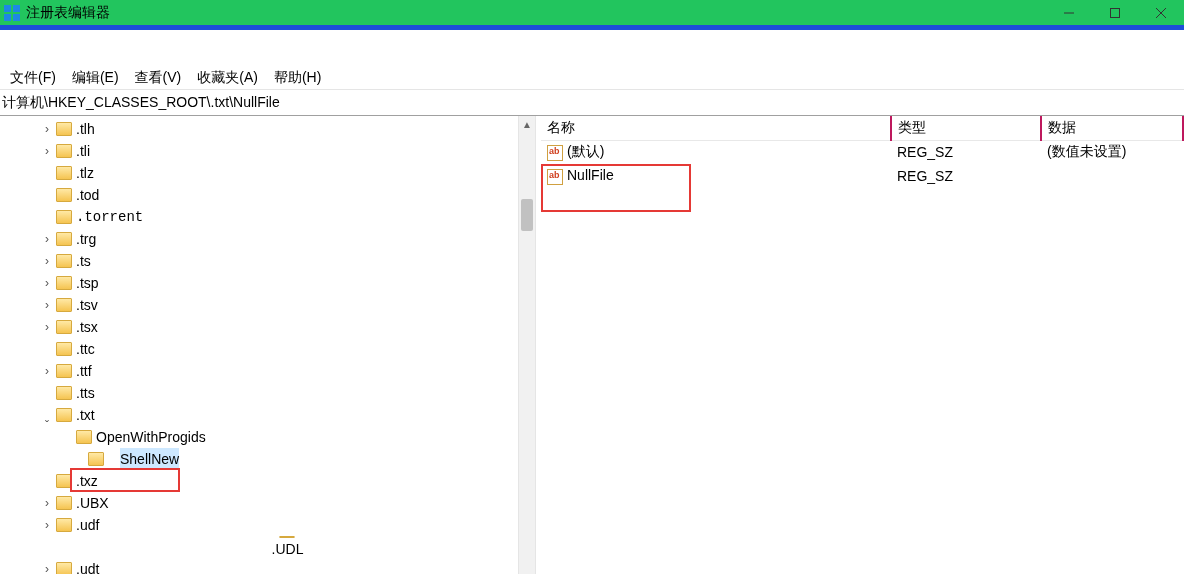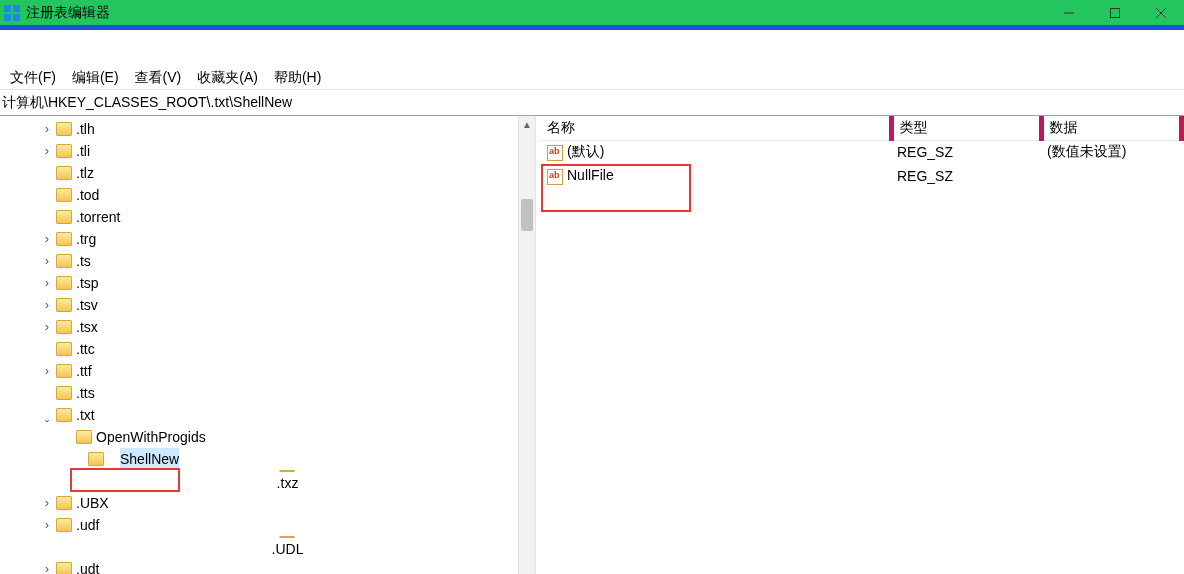--- a/index.html
+++ b/index.html
@@ -88,21 +88,21 @@
     position:absolute; left:2px; right:2px; top:66px; height:32px;
     background:#c1c1c1; border-radius:2px;
   }
   
   .splitter { width:6px; background:#fff; border-left:1px solid #e5e5e5; cursor:col-resize; }
   
   .list-pane { flex:1; position:relative; overflow:hidden; }
   .list-table { width:100%; border-collapse:collapse; table-layout:fixed; }
   .list-table th {
     text-align:left; font-weight:normal; height:24px;
-    padding-left:6px; border-right:5px solid #be185d; border-bottom:1px solid #e8e8e8;
+    padding-left:6px; border-right:2px solid #be185d; border-bottom:1px solid #e8e8e8;
     background:#fff;
   }
   .list-table td { height:24px; padding-left:6px; white-space:nowrap; }
   .string-icon {
     display:inline-block; width:16px; height:16px; vertical-align:middle;
     margin-right:4px; border:1px solid #d0a040; background:#fff; position:relative;
   }
   .string-icon::after {
     content:"ab"; position:absolute; left:1px; top:-1px;
     font-size:9px; font-weight:bold; color:#d04020; line-height:12px;
@@ -148,21 +148,21 @@
 
 <div class="menubar">
   <span class="menuitem">文件(F)</span>
   <span class="menuitem">编辑(E)</span>
   <span class="menuitem">查看(V)</span>
   <span class="menuitem">收藏夹(A)</span>
   <span class="menuitem">帮助(H)</span>
 </div>
 
 <div class="addressbar">
-  <span>计算机\HKEY_CLASSES_ROOT\.txt\ShellNew</span>
+  <span>计算机\HKEY_CLASSES_ROOT\.txt\NullFile</span>
 </div>
 
 <div class="main">
 
   <div class="tree-wrap">
     <div class="tree" id="tree">
         <div class="node" style="padding-left: 40px;">
           <span class="expander">›</span>
           <span class="folder-icon"></span>
           <span class="label">.tlh</span>
@@ -175,21 +175,21 @@
         <div class="node" style="padding-left: 40px;">
           <span class="no-exp"></span>
           <span class="folder-icon"></span>
           <span class="label">.tlz</span>
         </div>
         <div class="node" style="padding-left: 40px;">
           <span class="no-exp"></span>
           <span class="folder-icon"></span>
           <span class="label">.tod</span>
         </div>
-        <div class="node" style="padding-left: 40px;">
+        <div class="node" style="padding-left: 40px; font-family: Liberation Mono, monospace;">
           <span class="no-exp"></span>
           <span class="folder-icon"></span>
           <span class="label">.torrent</span>
         </div>
         <div class="node" style="padding-left: 40px;">
           <span class="expander">›</span>
           <span class="folder-icon"></span>
           <span class="label">.trg</span>
         </div>
         <div class="node" style="padding-left: 40px;">
@@ -235,21 +235,21 @@
         <div class="node" style="padding-left: 60px;">
           <span class="no-exp"></span>
           <span class="folder-icon"></span>
           <span class="label">OpenWithProgids</span>
         </div>
         <div class="node selected" style="padding-left: 60px; gap: 12px;">
           <span class="no-exp"></span>
           <span class="folder-icon"></span>
           <span class="label">ShellNew</span>
         </div>
-        <div class="node" style="padding-left: 40px; flex-direction: column;">
+        <div class="node" style="padding-left: 40px;">
           <span class="no-exp"></span>
           <span class="folder-icon"></span>
           <span class="label">.txz</span>
         </div>
         <div class="node" style="padding-left: 40px;">
           <span class="expander">›</span>
           <span class="folder-icon"></span>
           <span class="label">.UBX</span>
         </div>
         <div class="node" style="padding-left: 40px;">

